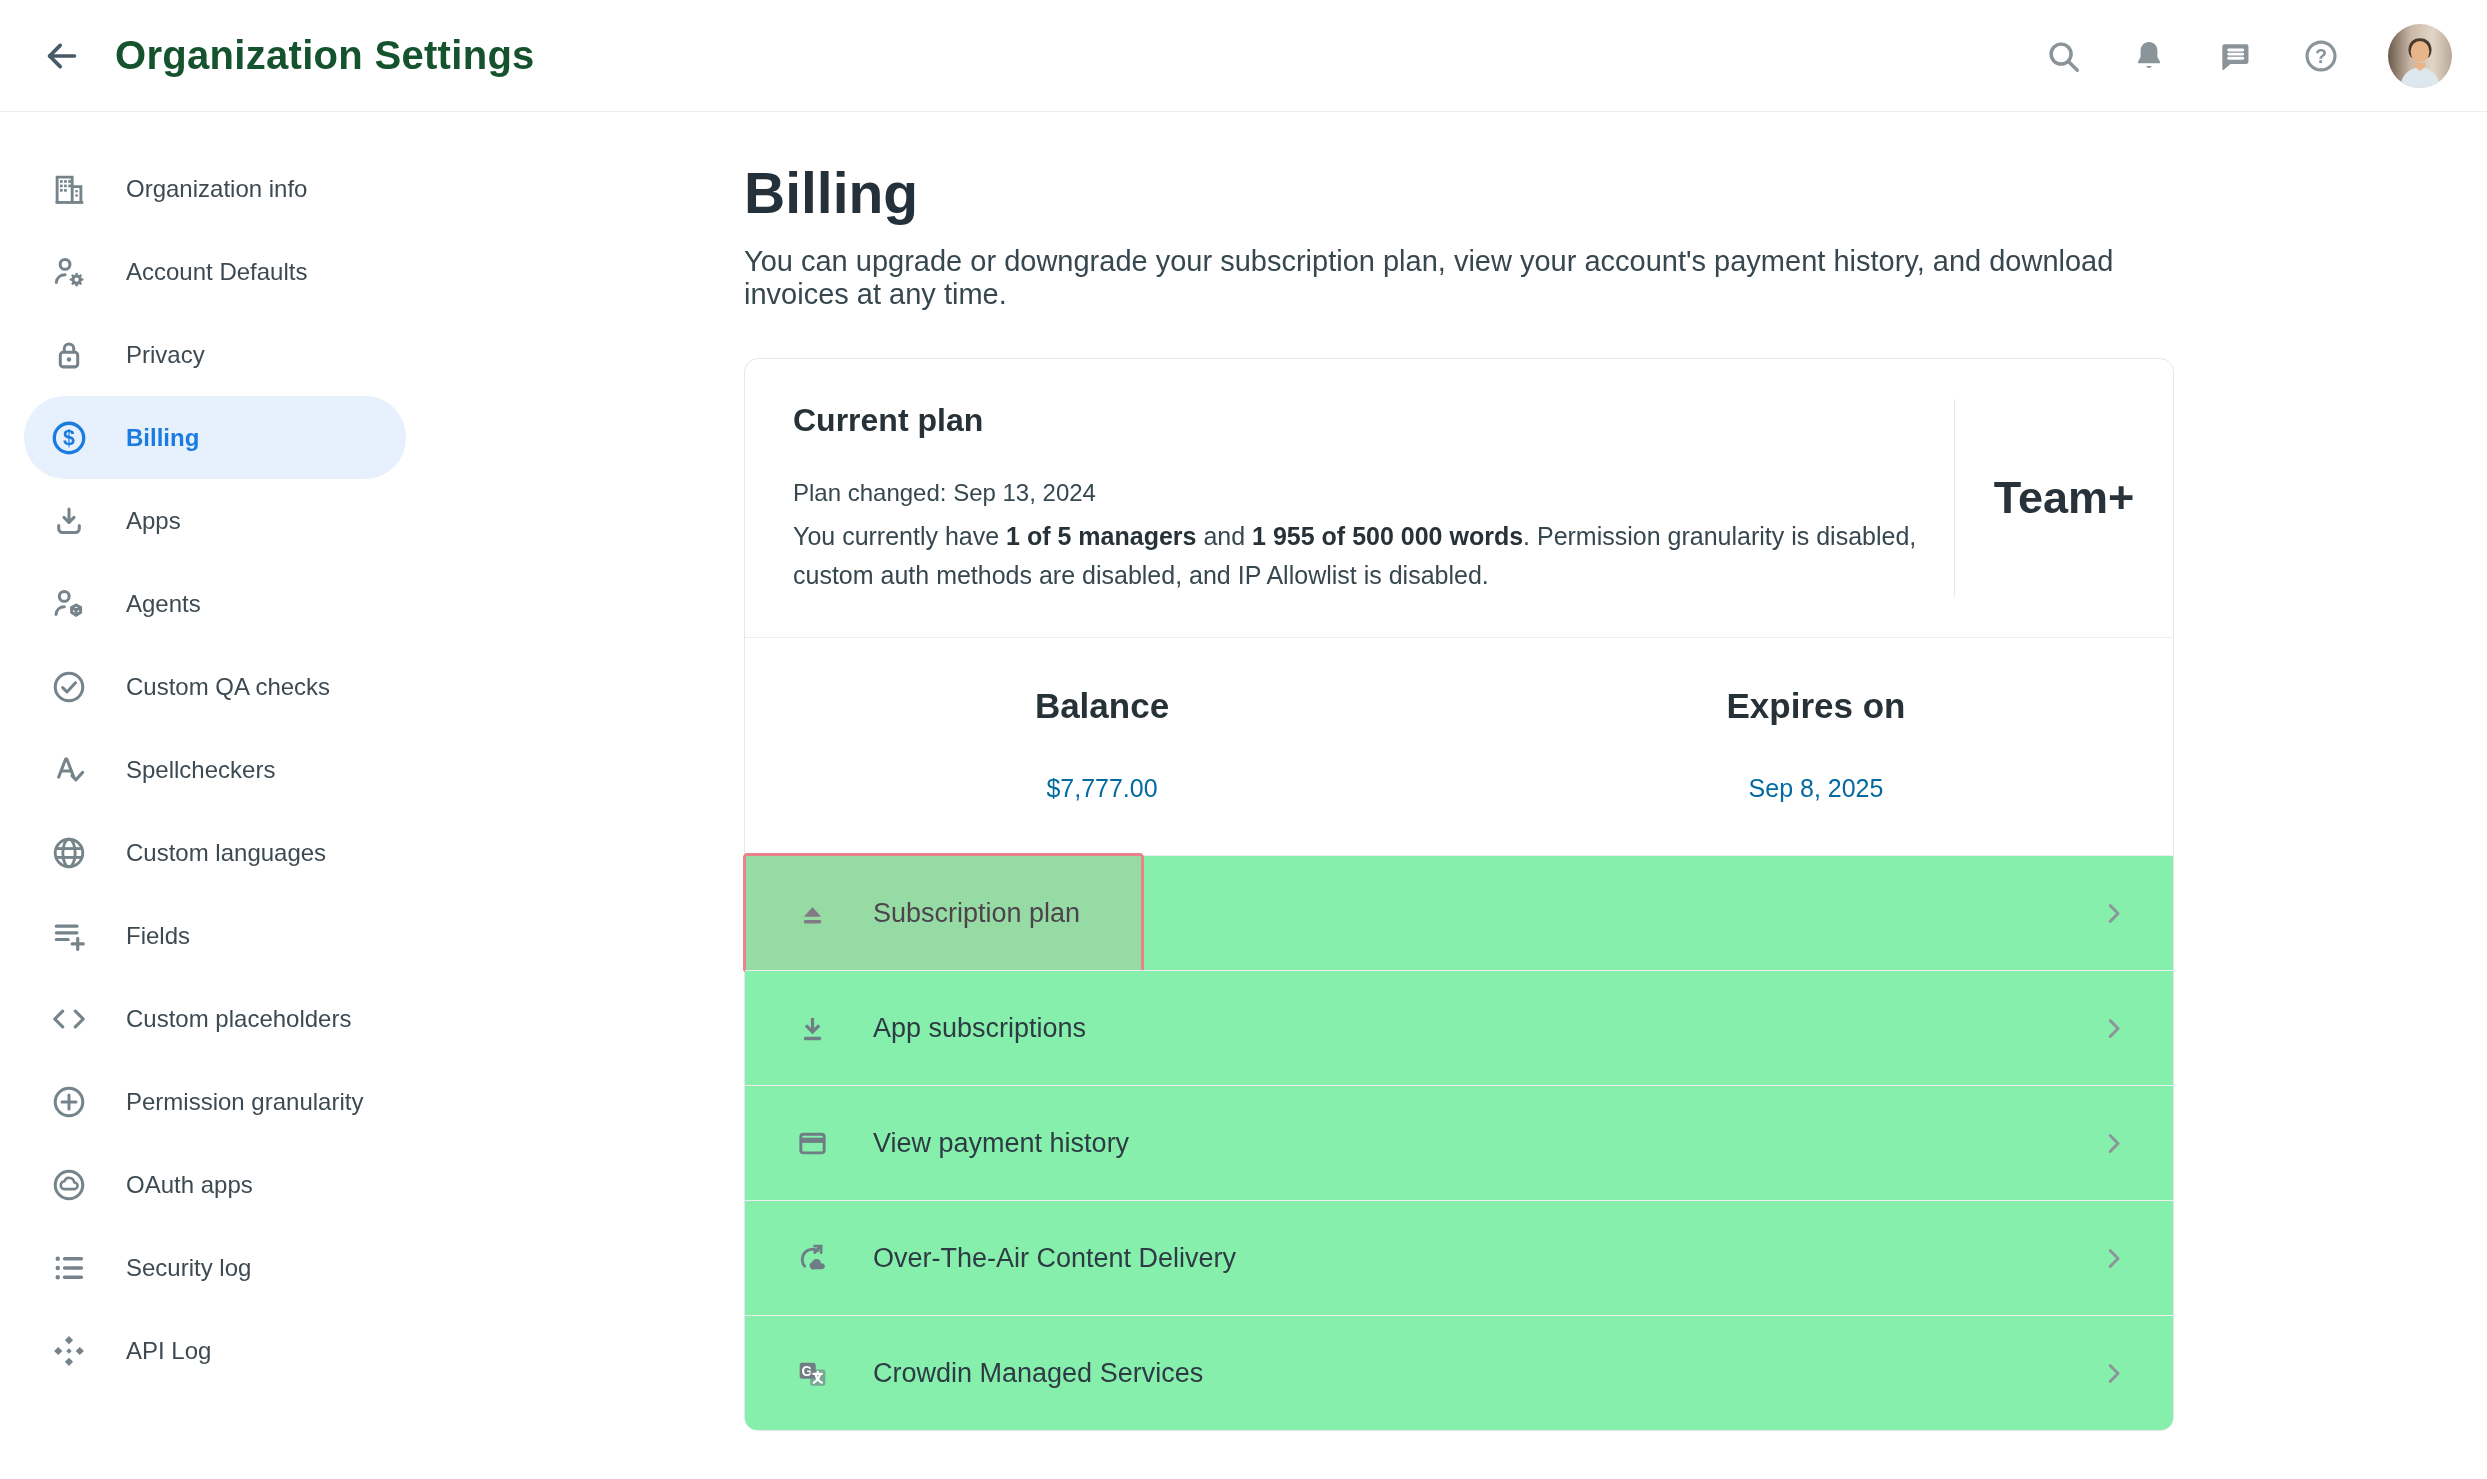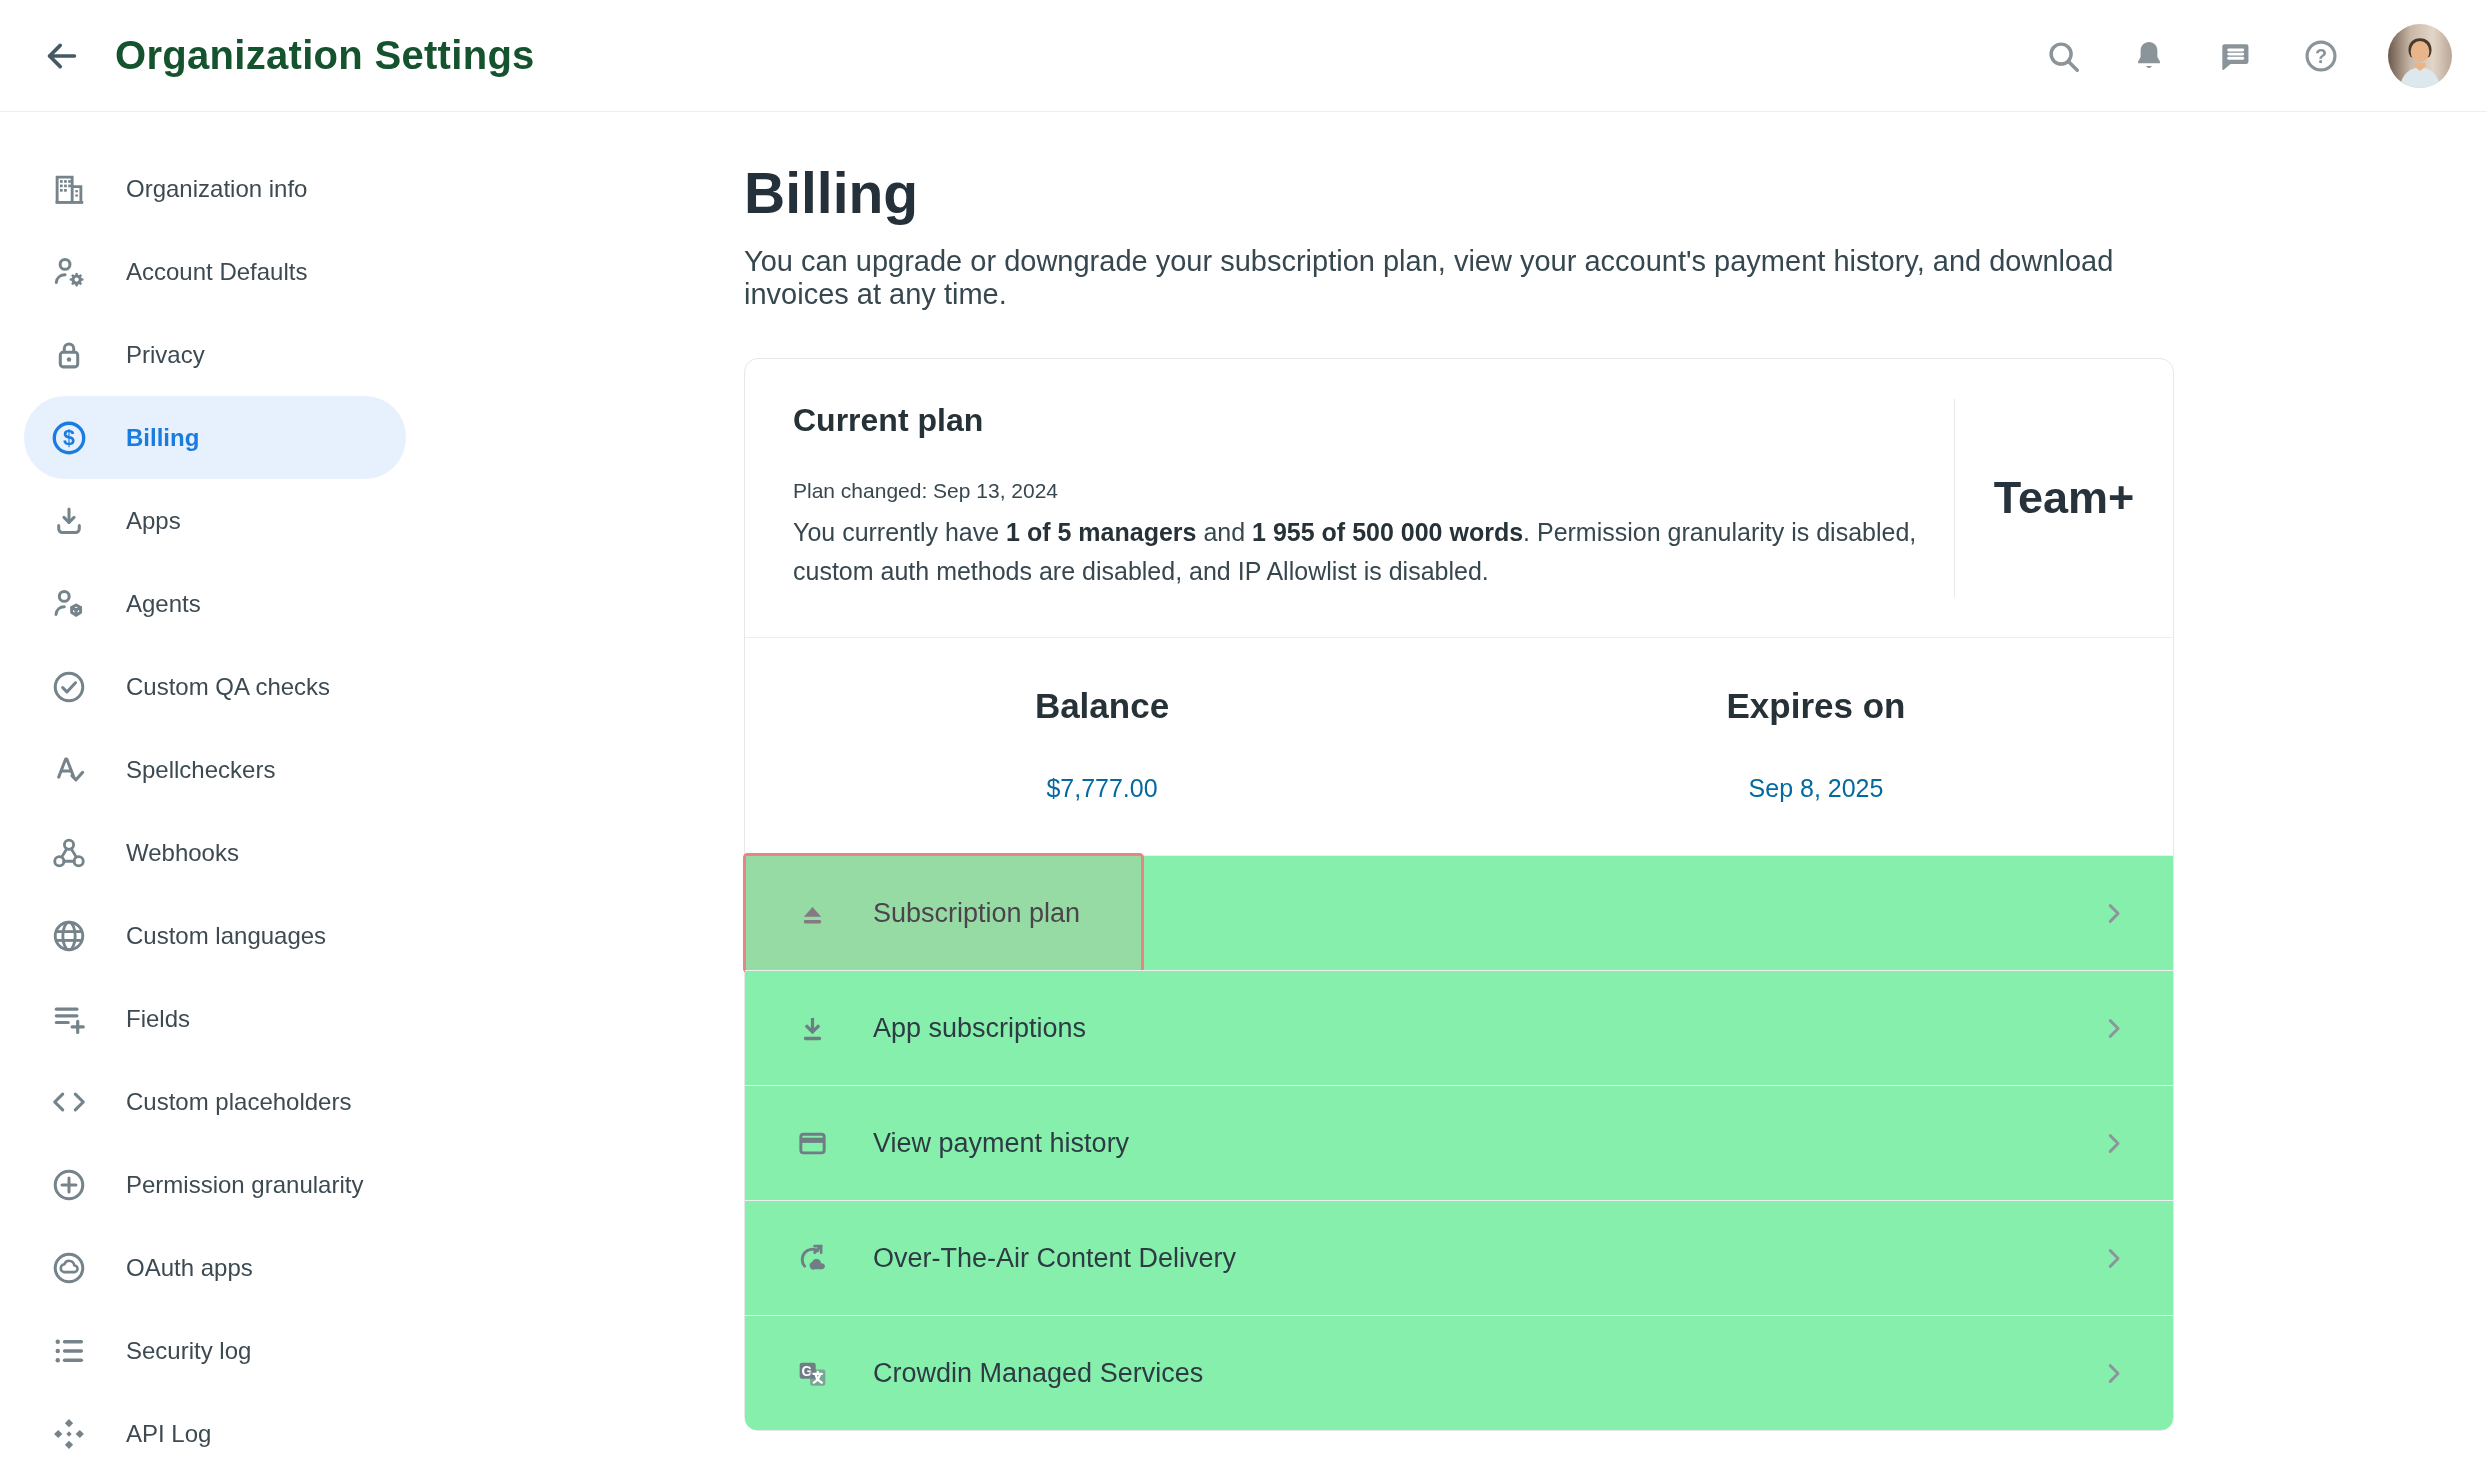--- a/index.html
+++ b/index.html
@@ -48,21 +48,21 @@
 
   .card {
     margin-top: 47px; border: 1.7px solid #e5e7e9; border-radius: 14px;
     background: #fff; position: relative;
   }
 
   
   .plan-section { display: flex; min-height: 278px; }
   .plan-left { flex: 1; padding: 43px 35px 35px 48px; }
   .plan-h2 { font-size: 32px; font-weight: bold; color: #263238; margin: 0 0 40px; }
-  .plan-changed { font-size: 21px; color: #37474f; margin: 0 0 10.4px; }
+  .plan-changed { font-size: 24px; color: #37474f; margin: 0 0 10.4px; }
   .plan-usage { font-size: 25px; color: #37474f; line-height: 39px; max-width: 1162px; margin: 0; }
   .plan-usage b { color: #263238; }
   .plan-right {
     width: 219px; align-self: stretch; margin: 40px 0;
     border-left: 1.7px solid #e6e8ea;
     display: flex; align-items: center; justify-content: center;
   }
   .plan-name { font-size: 45px; font-weight: bold; color: #27323a; }
 
   
@@ -233,31 +233,20 @@
 
     <div class="nav-item">
       <svg class="nav-ic" viewBox="0 0 24 24" fill="none" stroke="currentColor" stroke-width="1.9" stroke-linecap="round" stroke-linejoin="round">
         <path d="M5.5 16.5L9.9 5h.7L15 16.5"></path>
           <path d="M7.4 12.6h5.8"></path>
           <path d="M13.8 15.6l2.6 2.6 4.2-4.7"></path>
       </svg>
       <span class="nav-label">Spellcheckers</span>
     </div>
 
-    <div class="nav-item">
-      <svg class="nav-ic" viewBox="0 0 24 24" fill="none" stroke="currentColor" stroke-width="1.8" stroke-linecap="round">
-        <circle cx="12" cy="6.8" r="2.9"></circle>
-          <circle cx="5.9" cy="17.2" r="2.9"></circle>
-          <circle cx="18.1" cy="17.2" r="2.9"></circle>
-        <path d="M10.6 9.3l-3.2 5.3"></path>
-          <path d="M13.4 9.3l3.2 5.3"></path>
-          <path d="M8.8 17.2h6.4"></path>
-      </svg>
-      <span class="nav-label">Webhooks</span>
-    </div>
 
     <div class="nav-item">
       <svg class="nav-ic" viewBox="0 0 24 24" fill="none" stroke="currentColor" stroke-width="1.8">
         <circle cx="12" cy="12" r="8.7"></circle>
           <ellipse cx="12" cy="12" rx="3.9" ry="8.7"></ellipse>
         <path d="M3.8 9.2h16.4"></path>
           <path d="M3.8 14.8h16.4"></path>
       </svg>
       <span class="nav-label">Custom languages</span>
     </div>

